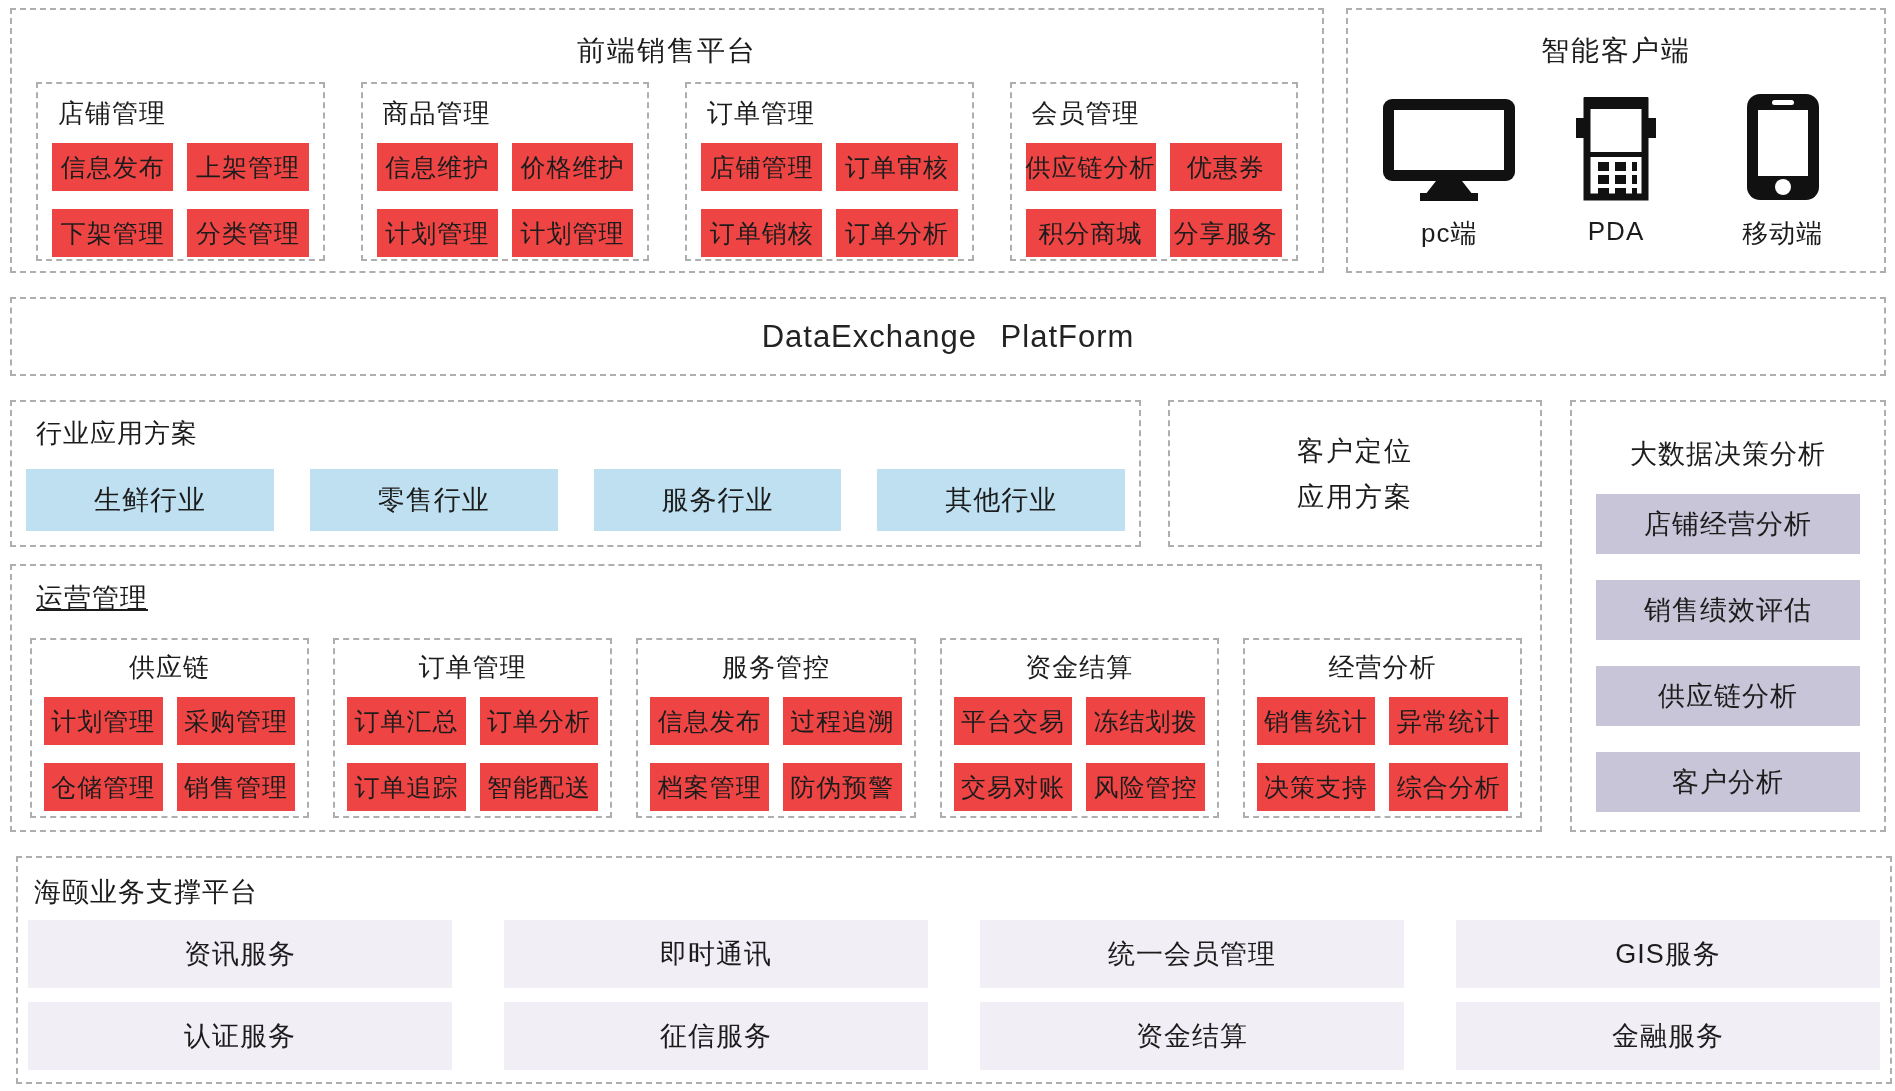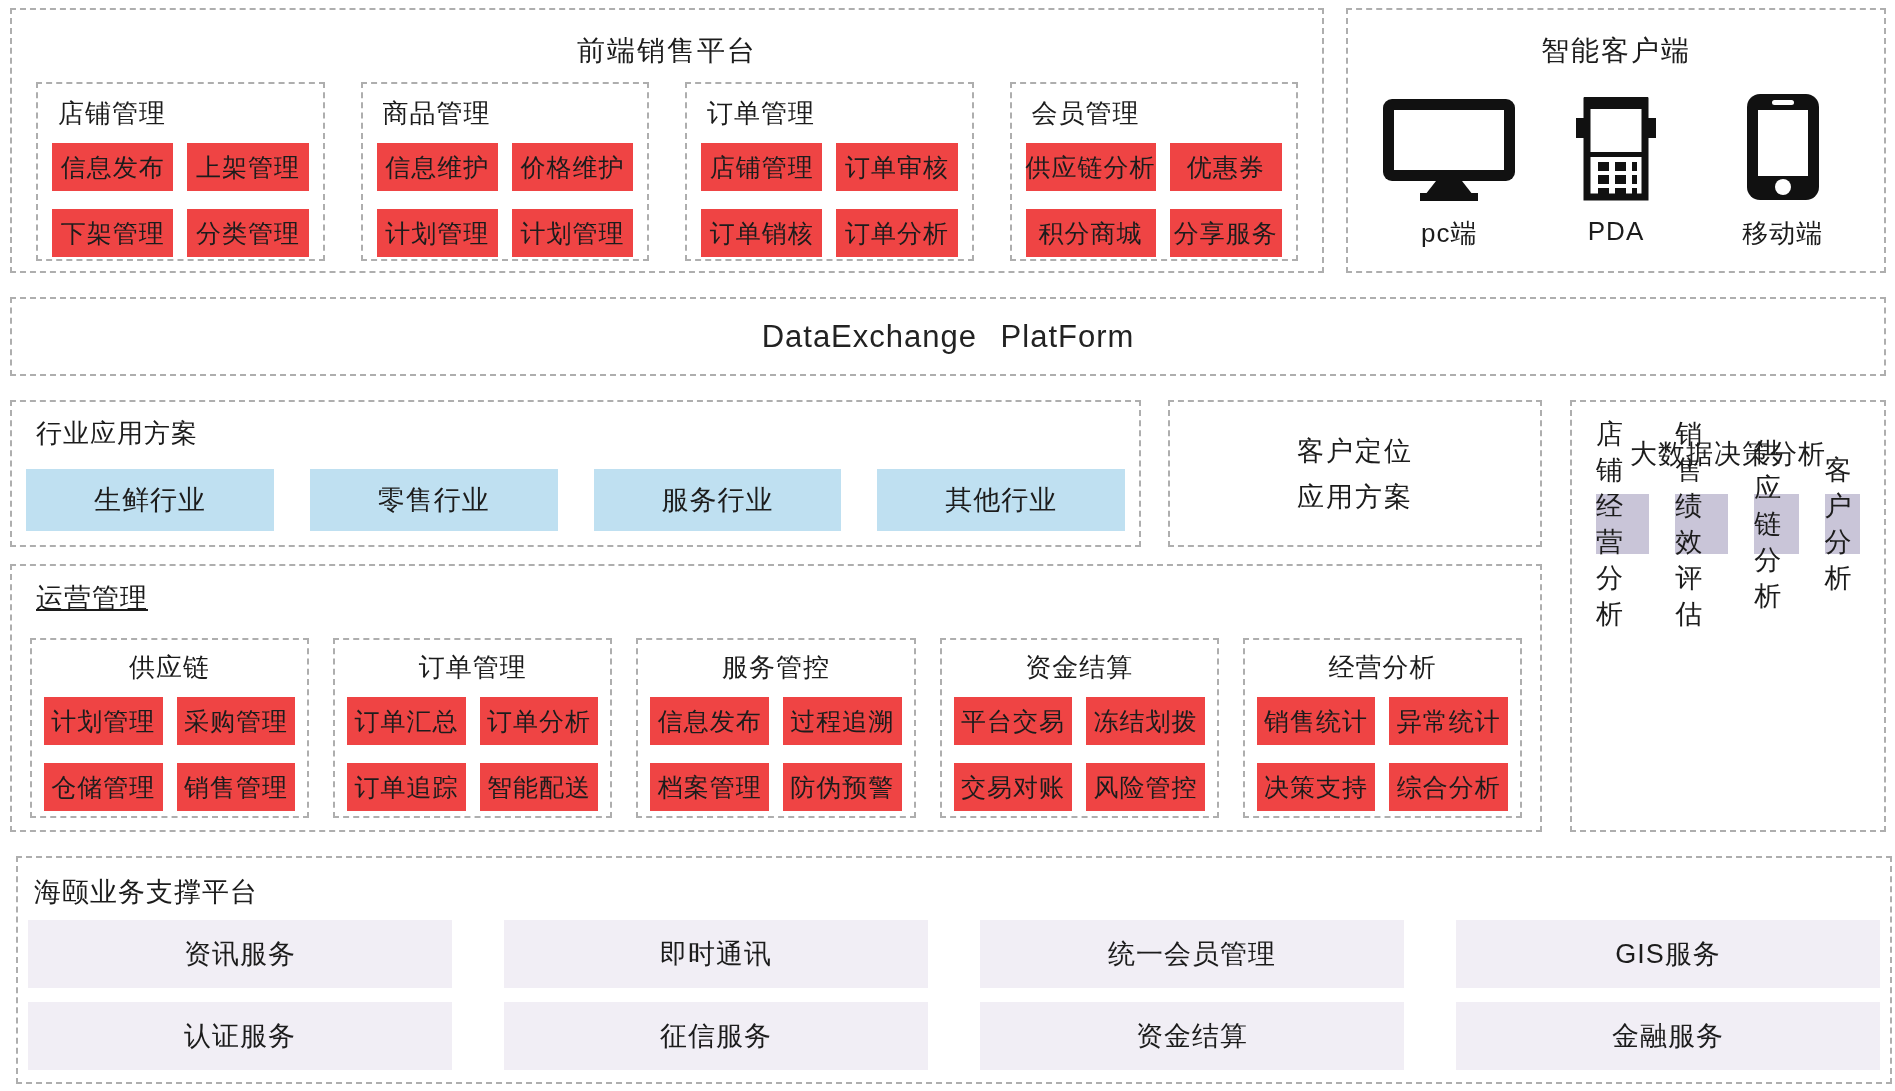--- a/index.html
+++ b/index.html
@@ -45,21 +45,21 @@
     display:flex; align-items:center; justify-content:center; }
 
   
   .sec-customer { left:1168px; top:400px; width:374px; height:147px;
     display:flex; flex-direction:column; align-items:center; justify-content:center; gap:10px; }
   .customer-line { font-size:27px; letter-spacing:2px; }
 
   
   .sec-bigdata { left:1570px; top:400px; width:316px; height:432px; }
   .sec-bigdata .sec-title { text-align:center; margin-top:34px; font-size:27px; letter-spacing:1px; }
-  .bigdata-col { display:flex; flex-direction:row; gap:26px; margin:22px 24px 0; }
+  .bigdata-col { display:flex; flex-direction:column; gap:26px; margin:22px 24px 0; }
   .bigdata-box { height:60px; background:#c9c5d8; font-size:27px; letter-spacing:1px;
     display:flex; align-items:center; justify-content:center; }
 
   
   .sec-ops { left:10px; top:564px; width:1532px; height:268px; }
   .sec-ops .sec-title { font-size:27px; margin:14px 0 0 24px; letter-spacing:1px;text-decoration:underline; }
   .ogroups { position:absolute; left:18px; right:18px; top:72px; bottom:12px; display:flex; gap:24px; }
   .ogroup { flex:1; display:flex; flex-direction:column; }
   .ogroup-title { text-align:center; font-size:26px; margin-top:10px; letter-spacing:1px; }
   .ogroup .chip-grid { margin:12px 12px 0; }

